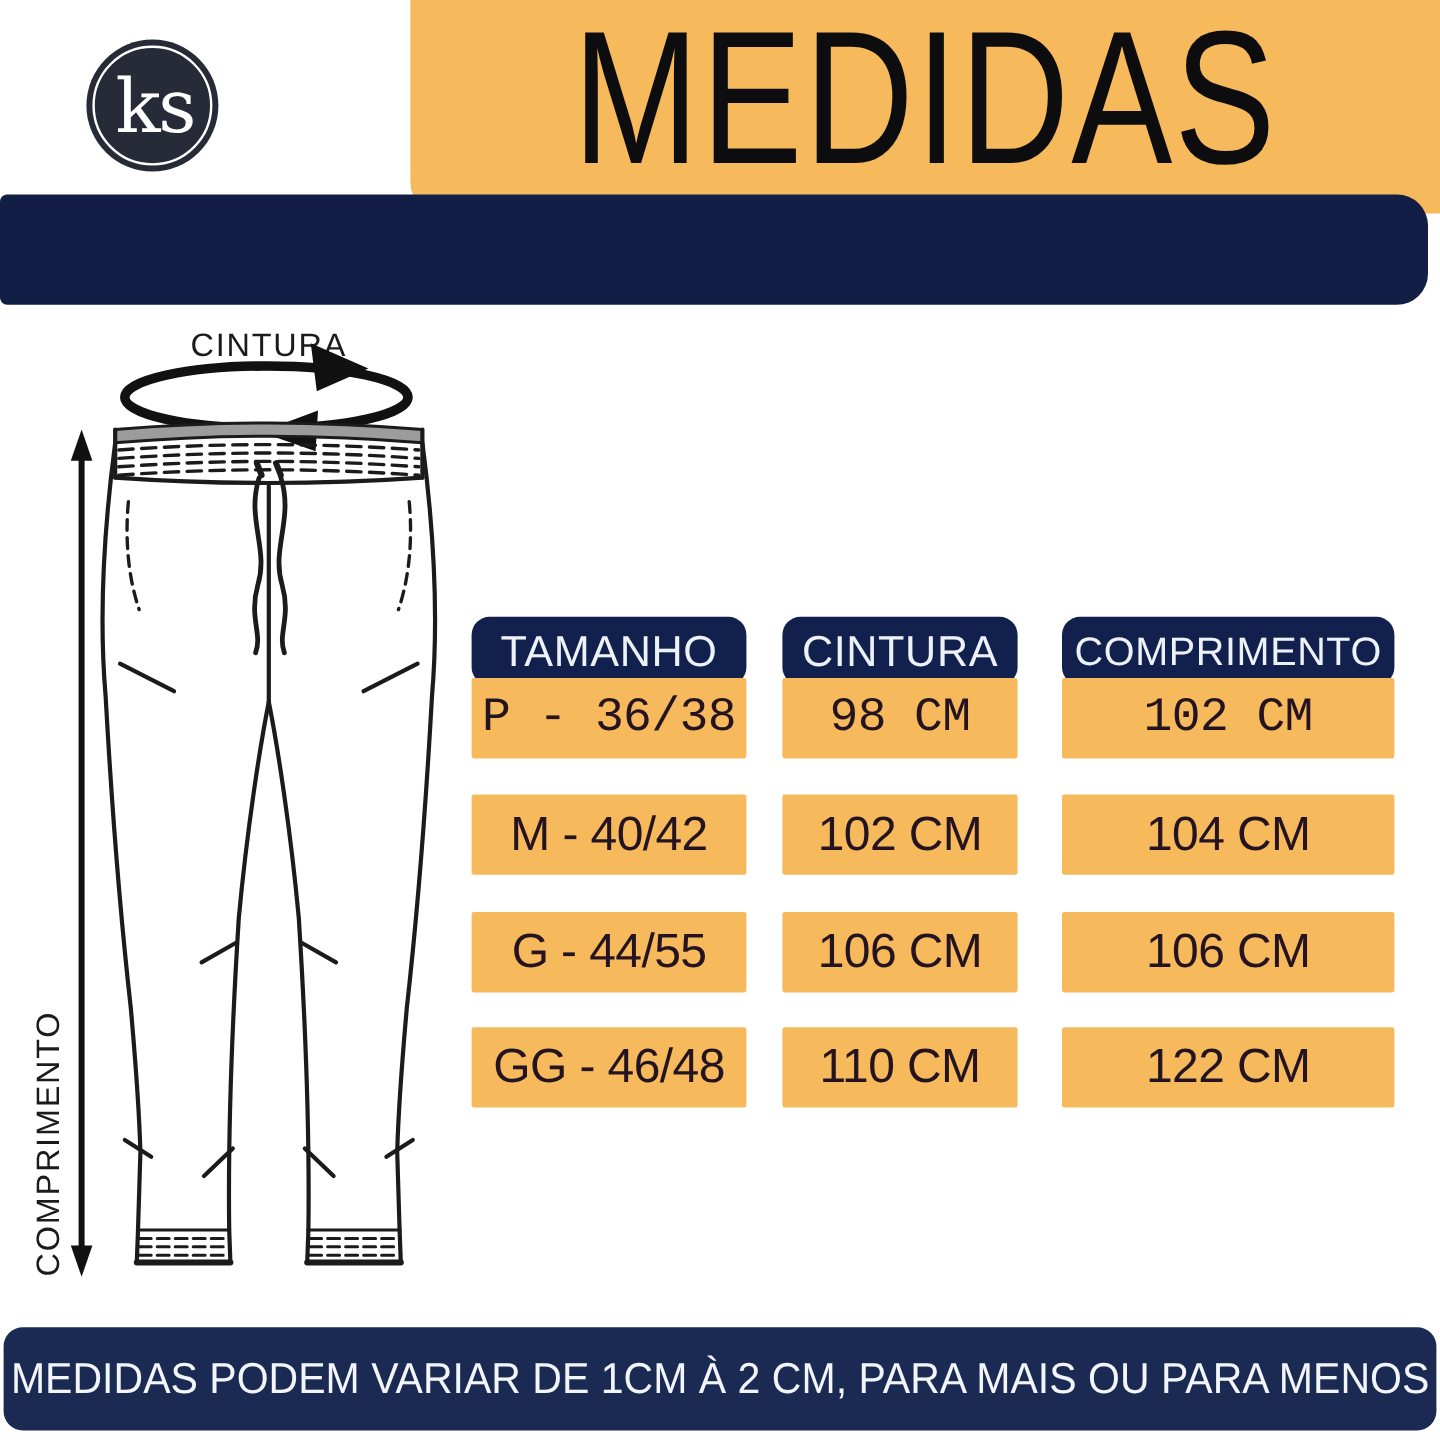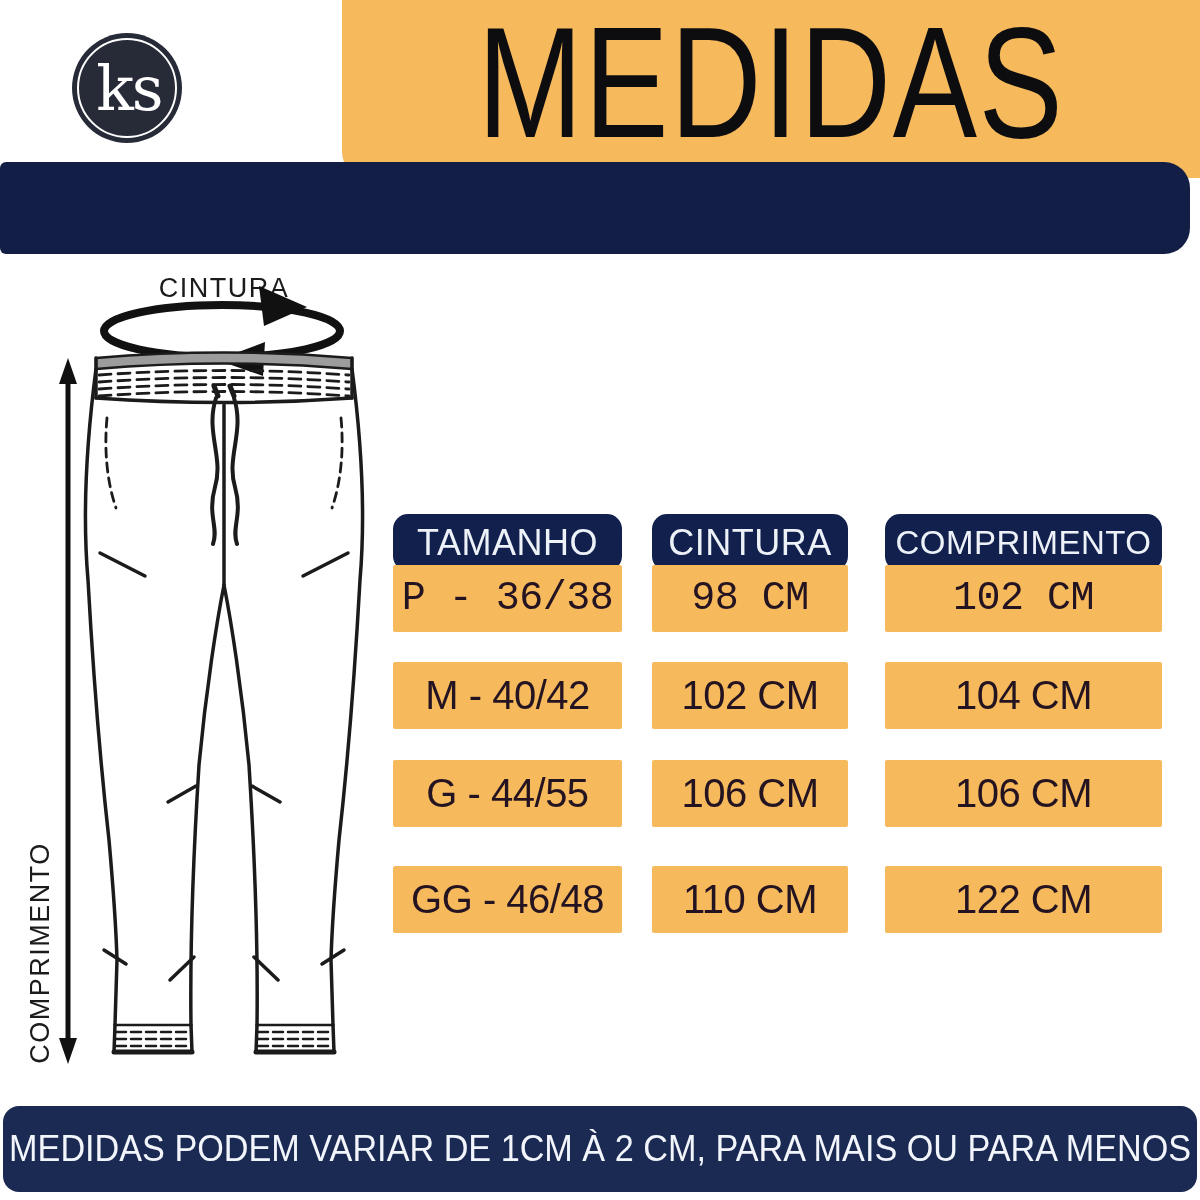--- a/index.html
+++ b/index.html
@@ -51,21 +51,21 @@
     position:absolute;left:0;right:0;top:0;height:57px;background:#12204d;
     border-radius:15px;color:#edf1f8;display:flex;align-items:center;justify-content:center;
     font-size:36px;letter-spacing:0.5px;margin-top:36px;
   }
   .tcol.c3 .pill{font-size:33px;}
   .cell{
     position:absolute;left:0;right:0;height:67px;background:#f6b95c;
     color:#241320;display:flex;align-items:center;justify-content:center;
     font-size:40px;letter-spacing:-0.5px;border-radius:2px;
   }
-  .r1{top:87px;font-family:Liberation Mono, monospace;}.r2{top:184px;text-align:right;}.r3{top:282px;}.r4{top:388px;}
+  .r1{top:87px;font-family:Liberation Mono, monospace;}.r2{top:184px;text-align:right;}.r3{top:282px;}.r4{top:378px;}
   
   .footer-bar{
     position:absolute;left:3px;top:1106px;width:1194px;height:86px;
     background:#1b2a52;border-radius:16px;
     display:flex;align-items:center;justify-content:center;
   }
   .footer-note{
     display:inline-block;color:#f2f5fb;font-size:36px;white-space:nowrap;
     transform:scaleX(0.95);letter-spacing:0px;
   }

